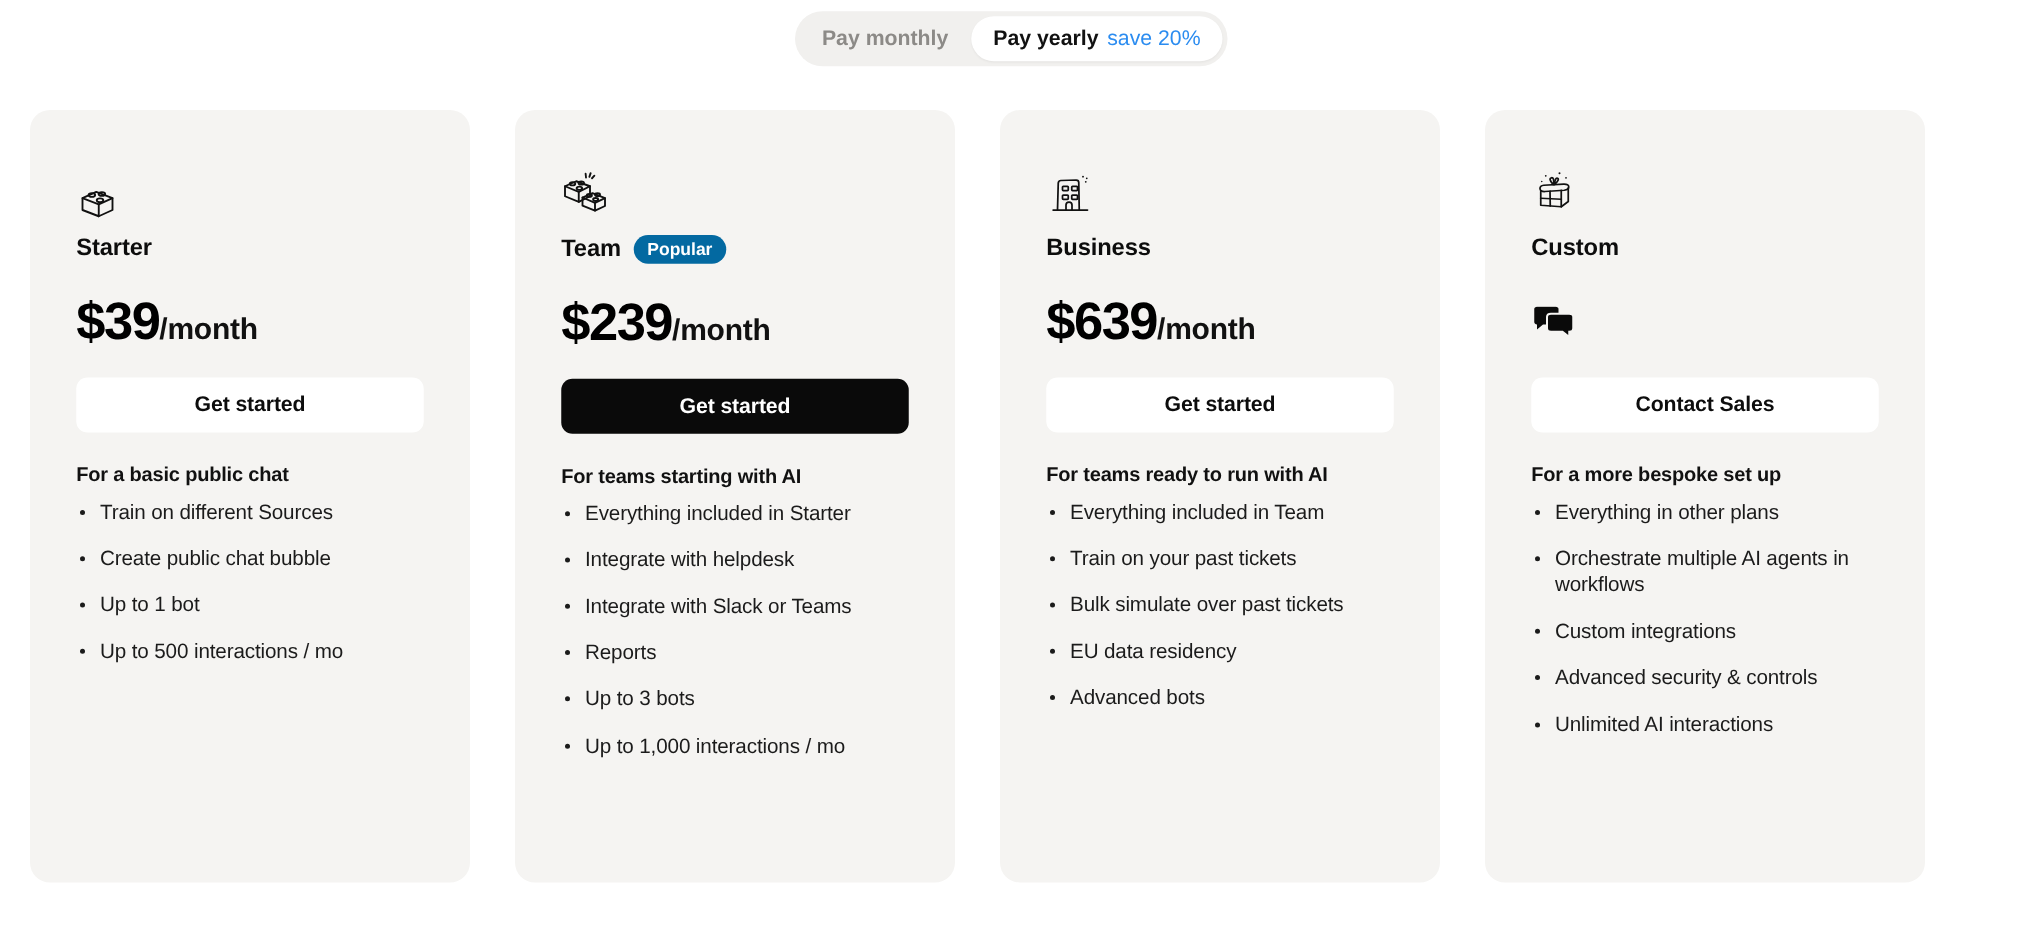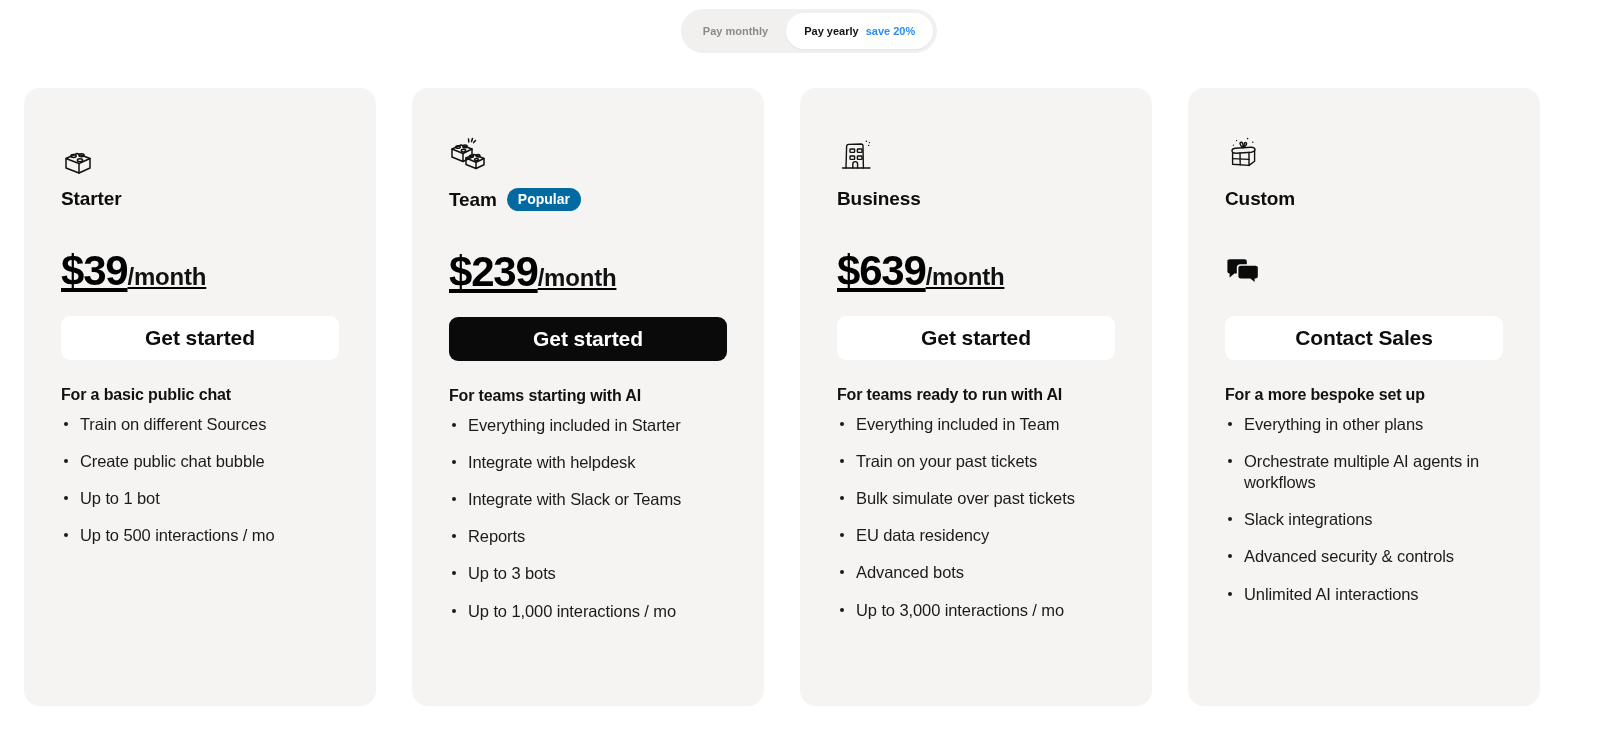--- a/index.html
+++ b/index.html
@@ -39,35 +39,35 @@
     height: 44px;
   }
 
   .toggle-opt {
     display: flex;
     align-items: center;
     gap: 7px;
     height: 36px;
     padding: 0 18px;
     border-radius: 999px;
-    font-size: 11px;
+    font-size: 17px;
     font-weight: 700;
     color: #8c8a87;
     white-space: nowrap;
     cursor: pointer;
     user-select: none;
   }
 
   .toggle-opt.active {
     background: #ffffff;
     color: #111111;
     box-shadow: 0 1px 2px rgba(0,0,0,0.05);
   }
 
-  .toggle-save { color: #2b8cf0; font-weight: 700; }
+  .toggle-save { color: #2b8cf0; font-weight: 400; }
 
   
   .cards {
     position: absolute;
     top: 88px;
     left: 24px;
     width: 1570px;
     display: flex;
     gap: 36px;
   }
@@ -111,22 +111,21 @@
     font-weight: 700;
     border-radius: 999px;
     padding: 4px 11px 5px 11px;
     line-height: 1;
   }
 
   .price-row {
     display: flex;
     align-items: baseline;
     height: 52px;
-    margin-top: 20px;
-    text-decoration: underline;
+    margin-top: 6px;
   }
 
   .price-amount {
     font-size: 42px;
     font-weight: 800;
     color: #000000;
     letter-spacing: -1.2px;
     line-height: 1;
   }
 
@@ -141,21 +140,21 @@
 
   .cta {
     display: block;
     width: 100%;
     height: 44px;
     border: none;
     border-radius: 9px;
     background: #ffffff;
     color: #0d0d0d;
     font-family: "Liberation Sans", sans-serif;
-    font-size: 21px;
+    font-size: 17px;
     font-weight: 700;
     letter-spacing: -0.1px;
     cursor: pointer;
     margin-top: 14px;
   }
 
   .cta.dark { background: #0a0a0a; color: #ffffff; }
 
   .tagline {
     font-size: 16px;
@@ -299,21 +298,20 @@
         <span class="price-period">/month</span>
       </div>
       <button class="cta">Get started</button>
       <div class="tagline">For teams ready to run with AI</div>
       <ul class="features">
         <li>Everything included in Team</li>
         <li>Train on your past tickets</li>
         <li>Bulk simulate over past tickets</li>
         <li>EU data residency</li>
         <li>Advanced bots</li>
-        <li>Up to 3,000 interactions / mo</li>
       </ul>
     </div>
 
     <div class="card">
       <div class="card-icon">
         <svg width="44" height="44" viewBox="0 0 44 44" fill="none" stroke="#111" stroke-width="1.4" stroke-linejoin="round" stroke-linecap="round">
           <path d="M7 16.8 Q7 14.6 10 14.2 L26 13.3 Q30 13.2 30 15.6 Q30 17.6 26.4 18.2 L11 19.2 Q7 19.4 7 16.8 Z"></path>
           <path d="M7.6 19.2 L7.6 30.2 L24 31.4 L24 18.2"></path>
           <path d="M29.6 16.4 L29.6 27.2 L24 31.4"></path>
           <path d="M7.6 24.6 L24 25.4"></path>
@@ -335,20 +333,20 @@
             <path d="M2.4 2.2 C2.4 1 3.4 0.3 4.6 0.3 L19.6 0.3 C20.8 0.3 21.8 1 21.8 2.2 L21.8 12.6 C21.8 13.8 20.8 14.6 19.6 14.6 L9.4 14.6 L4.6 18.6 L4.6 14.6 C3.4 14.6 2.4 13.8 2.4 12.6 Z"></path>
             <path d="M12.6 8.6 C12.6 7 14 6 15.8 6 L30.4 6 C32.2 6 33.6 7 33.6 8.6 L33.6 17.6 C33.6 19.2 32.2 20.4 30.4 20.4 L30.4 24.6 L25 20.4 L15.8 20.4 C14 20.4 12.6 19.2 12.6 17.6 Z" stroke="#f5f4f2" stroke-width="1.6"></path>
           </svg>
         </span>
       </div>
       <button class="cta">Contact Sales</button>
       <div class="tagline">For a more bespoke set up</div>
       <ul class="features">
         <li>Everything in other plans</li>
         <li>Orchestrate multiple AI agents in workflows</li>
-        <li>Slack integrations</li>
+        <li>Custom integrations</li>
         <li>Advanced security &amp; controls</li>
         <li>Unlimited AI interactions</li>
       </ul>
     </div>
 
   </div>
 </div>
 
 </body></html>

